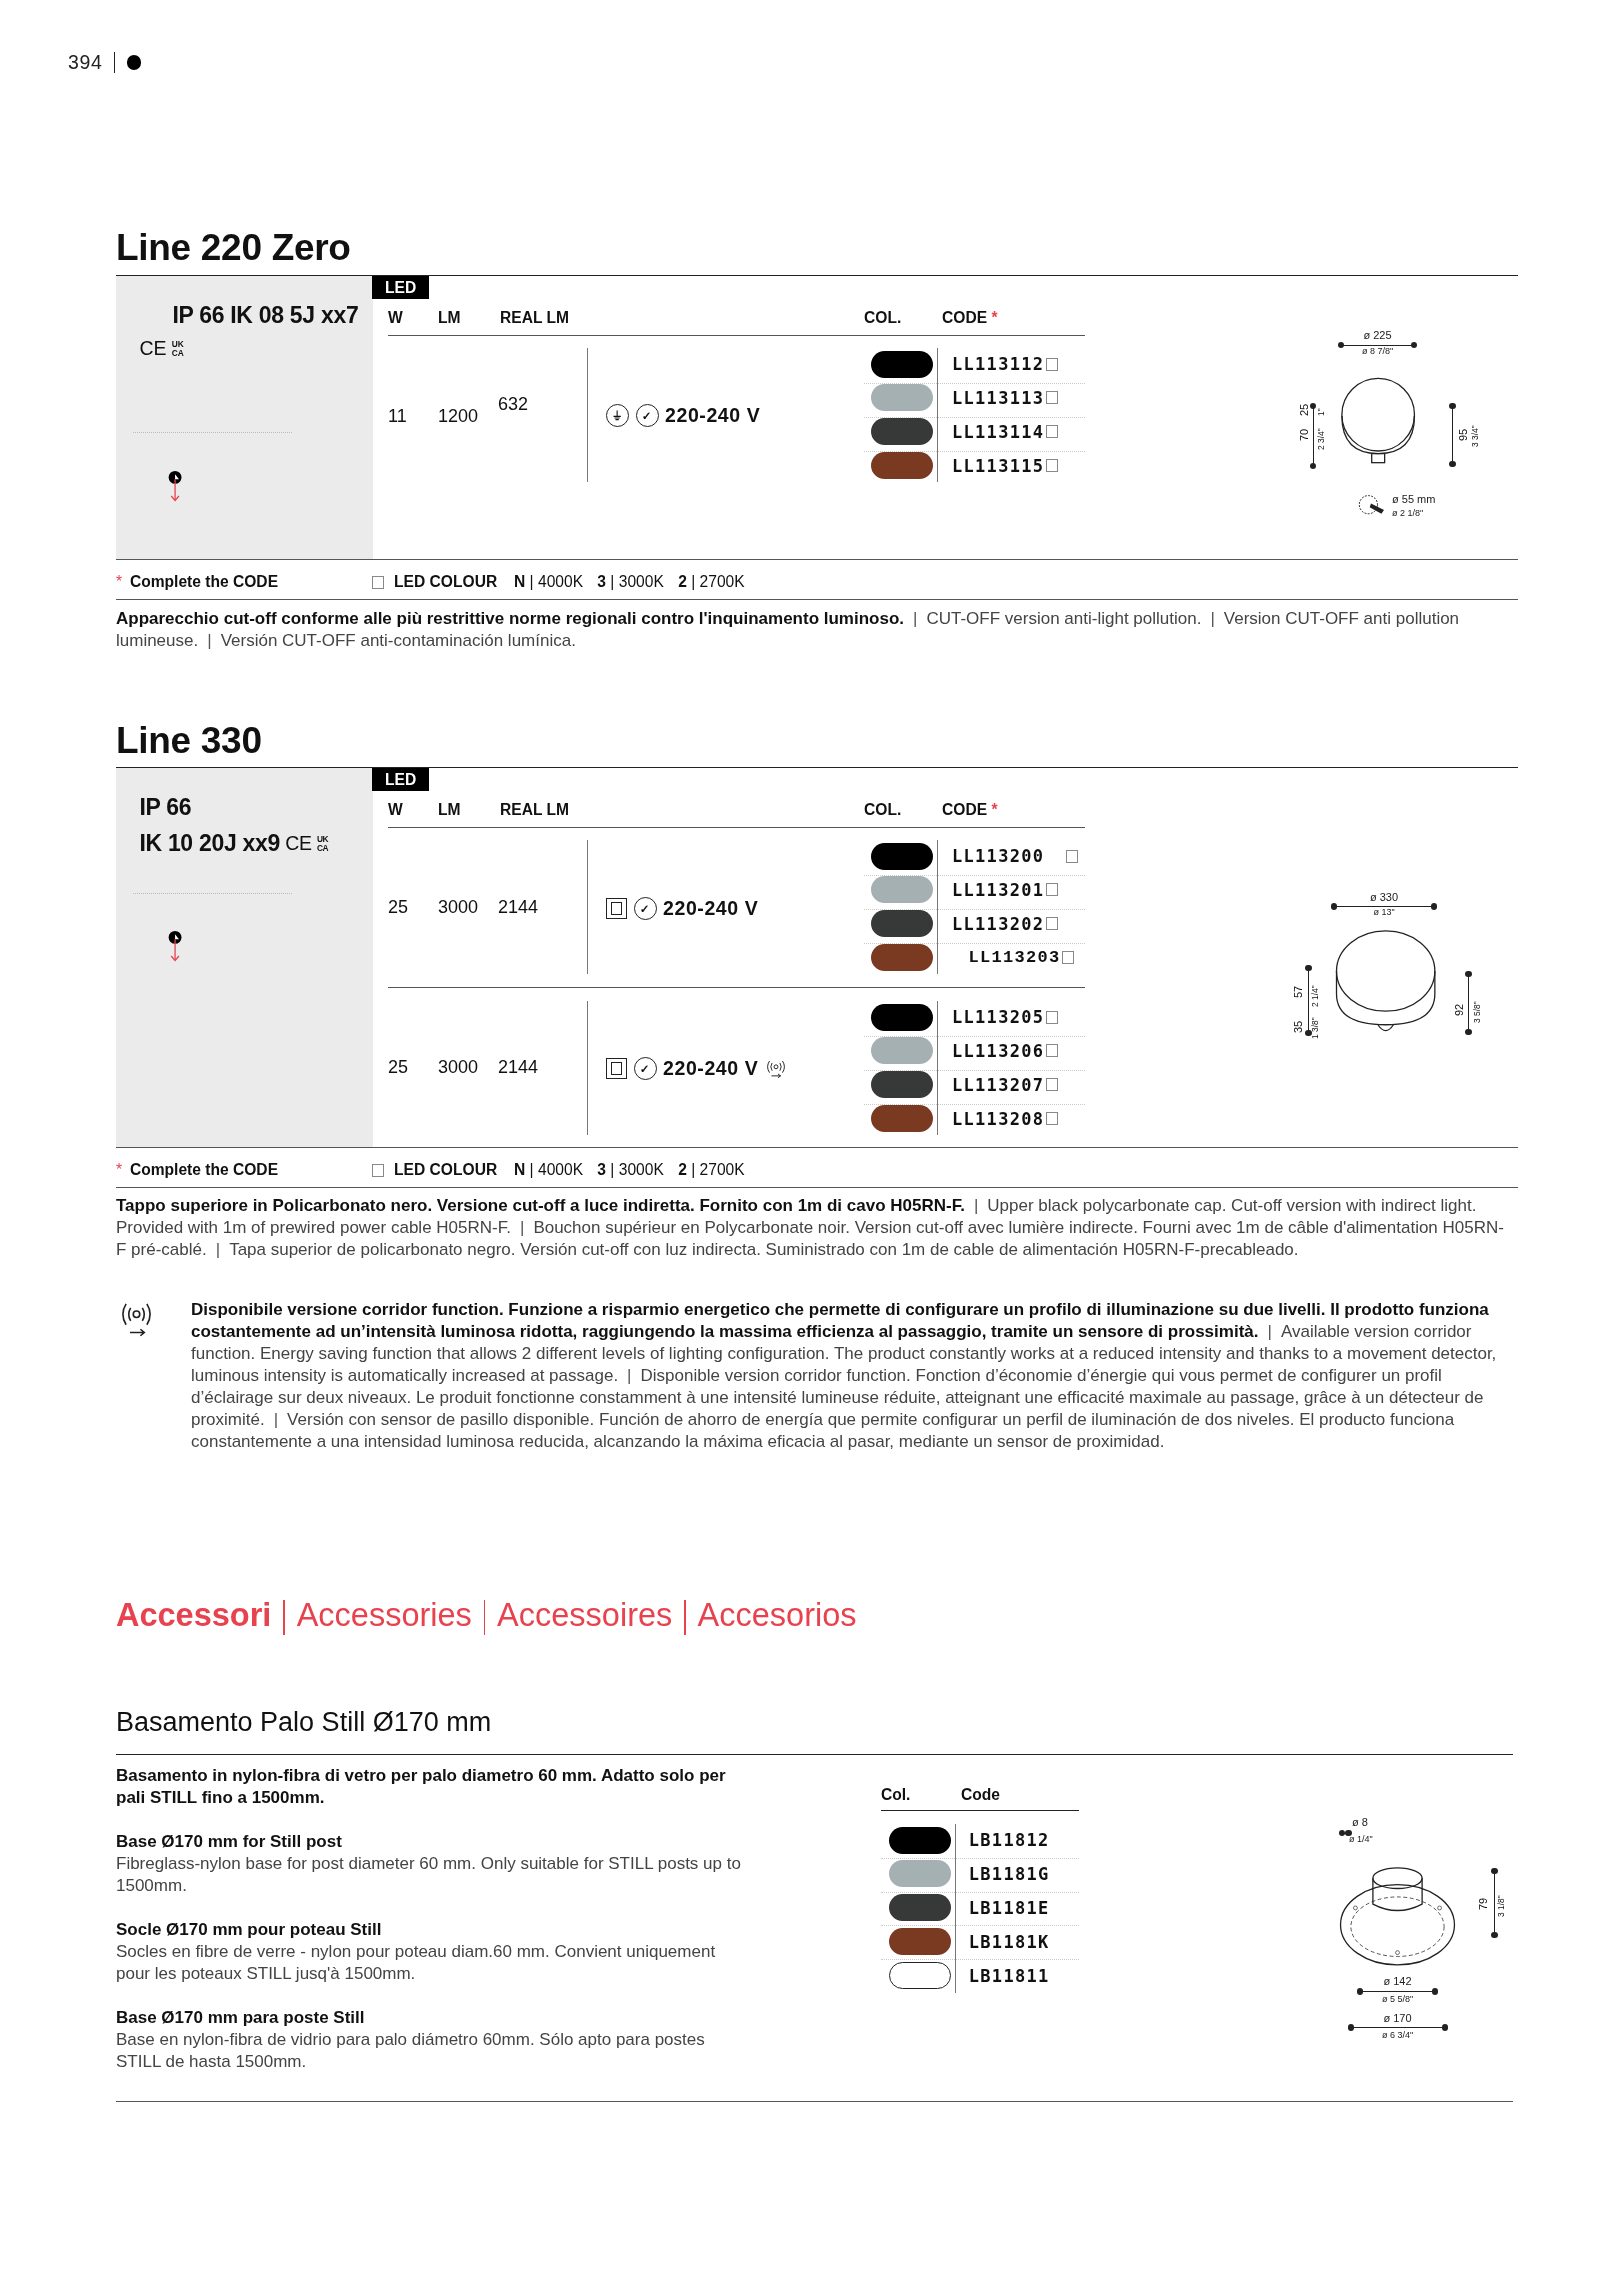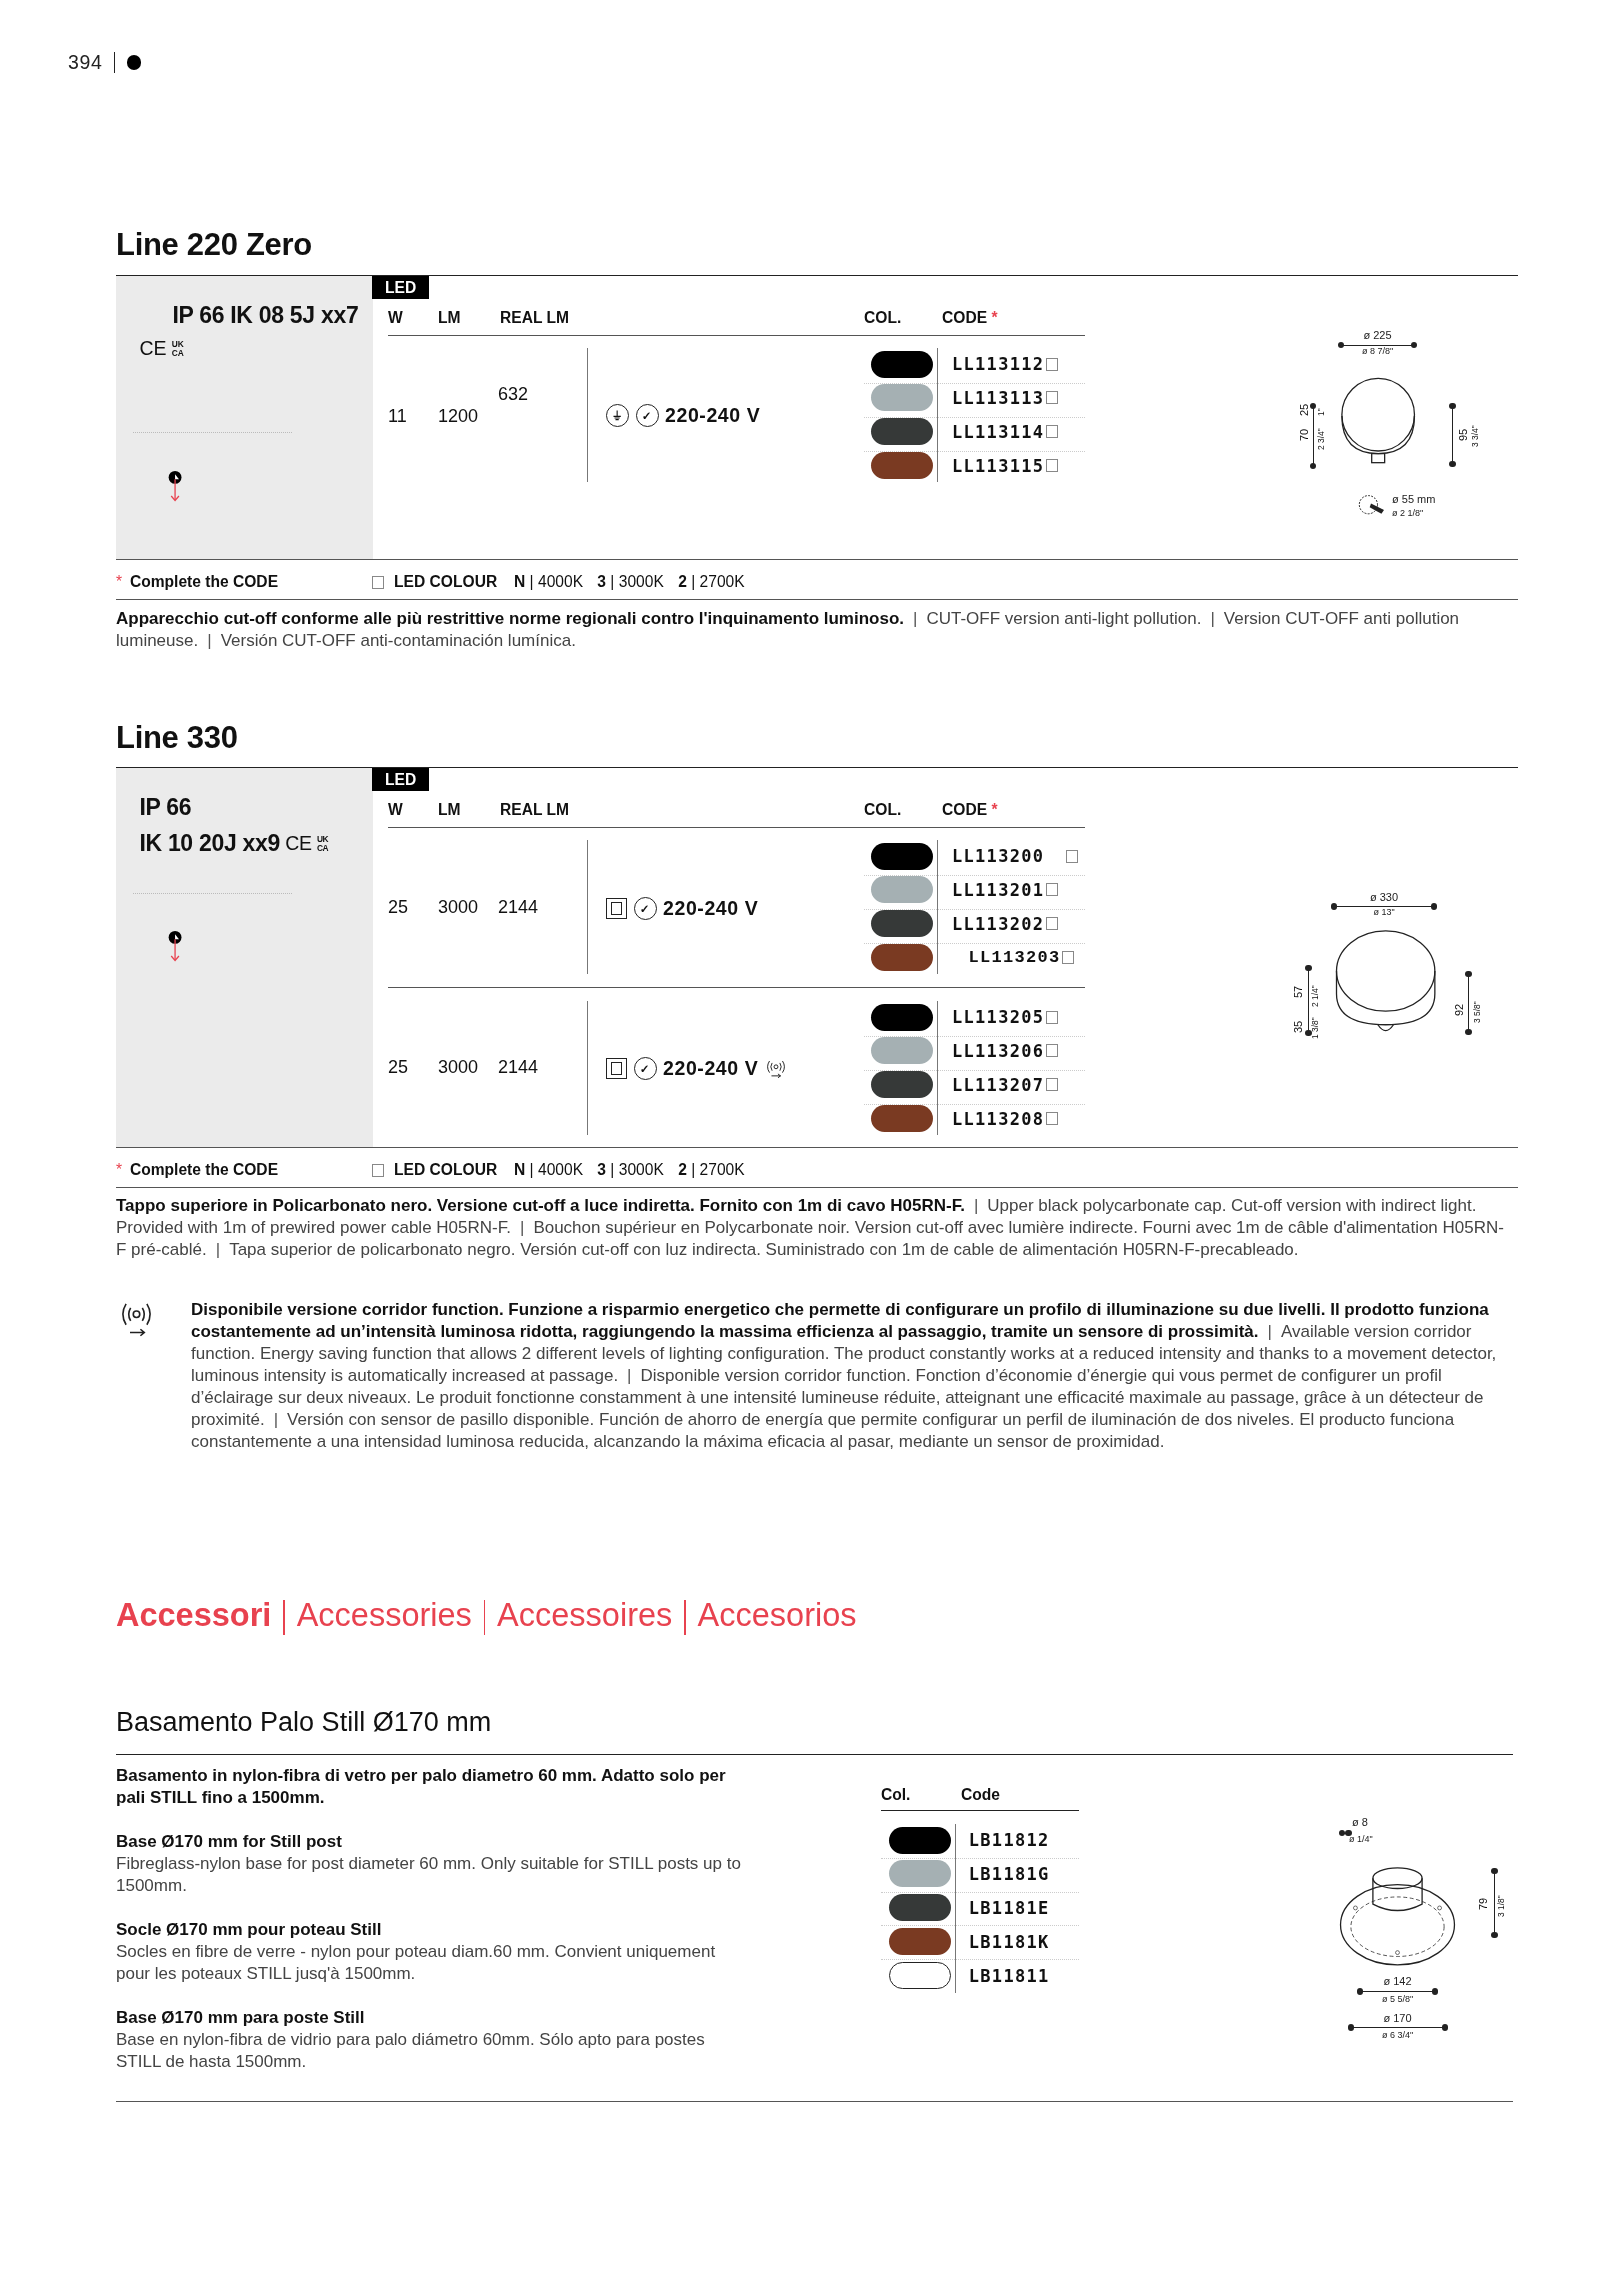--- a/index.html
+++ b/index.html
@@ -2,21 +2,21 @@
 <html style="font-size:10.4px"><head>
 <meta charset="utf-8">
 <style>
   html, body { margin:0; padding:0; background:#fff; }
   body { width:1623px; height:2295px; position:relative; font-family:"Liberation Sans", sans-serif; color:#111; overflow:hidden; }
   .abs { position:absolute; }
   .pageno { left:68px; top:51px; font-size:19.5px; color:#222; display:flex; align-items:center; gap:11.7px; letter-spacing:0.6px; }
   .pageno .bar { width:1.3px; height:21px; background:#222; }
   .pageno .dot { width:14.3px; height:14.3px; border-radius:50%; background:#000; }
 
-  .sec-title { font-weight:700; font-size:31px; letter-spacing:-0.3px; }
+  .sec-title { font-weight:700; font-size:37px; letter-spacing:-0.3px; }
   .rule { height:1.3px; background:#222; }
   .thinrule { height:0.6px; background:#555; }
 
   .panel { background:#ebebeb; }
   .ipline { font-weight:700; font-size:23px; letter-spacing:-0.3px; }
   .marks { font-size:19.5px; font-weight:400; display:flex; align-items:center; gap:5.2px; }
   .ukca { font-size:8.4px; line-height:8.4px; font-weight:700; display:inline-block; }
   .dotted { border-top:1.3px dotted #bbb; }
 
   .led-tag { background:#000; color:#fff; font-weight:700; font-size:15.6px; padding:2.6px 13px; }
@@ -89,21 +89,21 @@
 <div class="abs led-tag" style="left:372px; top:276px;">LED</div>
 <div class="abs th" style="left:388px; top:309px;">W</div>
 <div class="abs th" style="left:438px; top:309px;">LM</div>
 <div class="abs th" style="left:500px; top:309px;">REAL LM</div>
 <div class="abs th" style="left:864px; top:309px;">COL.</div>
 <div class="abs th" style="left:942px; top:309px;"><span>CODE</span> <span class="red">*</span></div>
 <div class="abs thinrule" style="left:388px; top:335px; width:697px; height:1.3px;"></div>
 
 <div class="abs td" style="left:388px; top:406px;">11</div>
 <div class="abs td" style="left:438px; top:406px;">1200</div>
-<div class="abs td" style="left:498px; top:384px;">632</div>
+<div class="abs td" style="left:498px; top:394px;">632</div>
 <div class="abs vline" style="left:587px; top:348px; height:134px;"></div>
 <div class="abs voltage" style="left:606px; top:404px;">
   <span class="circ-icon">⏚</span>
   <span class="circ-icon">✓</span>
   <span>220-240 V</span>
 </div>
 
 <div class="abs vline" style="left:937px; top:348px; height:134px;"></div>
 <div class="abs" style="left:864px; top:348px; width:221px; height:136px;">
   <div class="coderow" style="left:6.5px; top:2.6px;">

